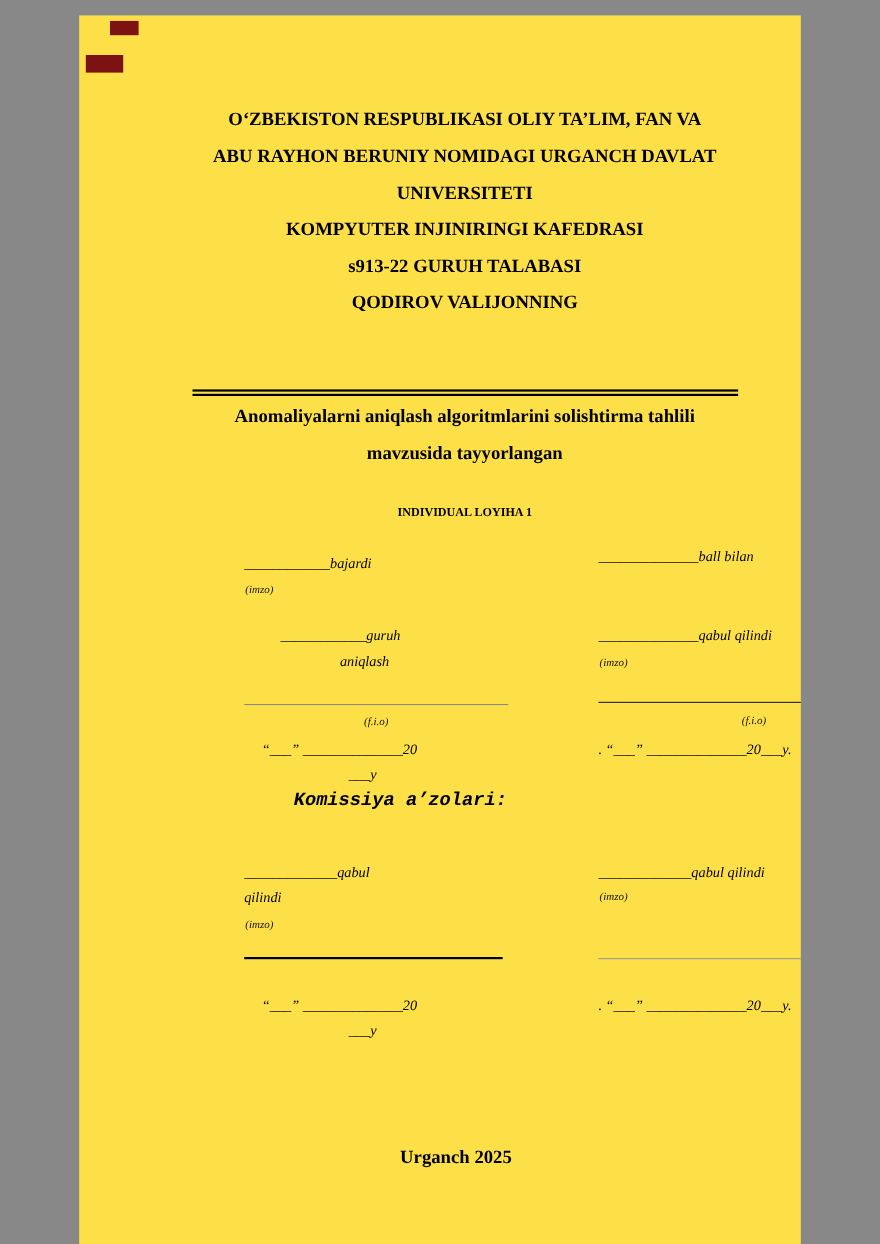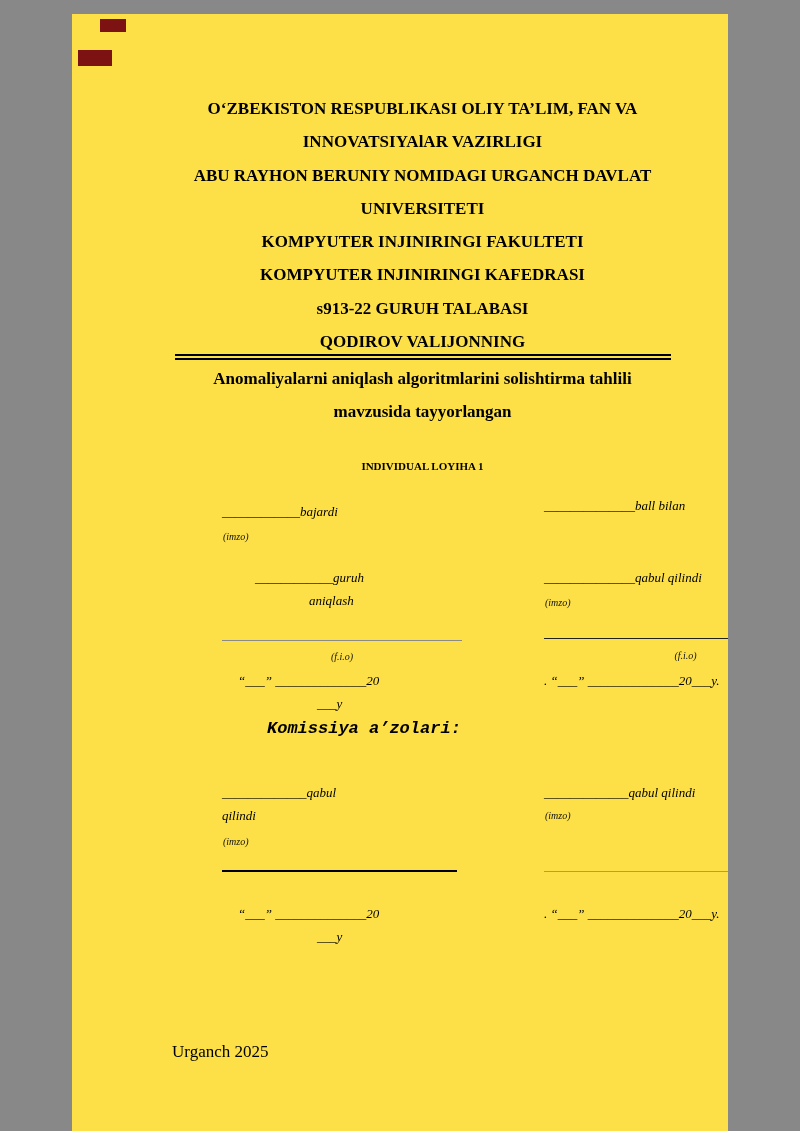--- a/index.html
+++ b/index.html
@@ -41,37 +41,35 @@
   .fio-line-right{position:absolute;top:624px;left:472px;width:283px;border-top:1px solid #222;}
   .fio-right-lbl{position:absolute;top:636px;left:472px;width:283px;text-align:center;}
 
   .sign-line-left{position:absolute;top:856px;left:150px;width:235px;border-top:2px solid #000;}
   .sign-line-right{position:absolute;top:857px;left:472px;width:233px;border-top:1px solid #9a9a9a;}
 
   .commission{position:absolute;top:705px;left:195px;font-weight:bold;font-style:italic;font-size:17px;font-family:Liberation Mono, monospace;}
 
   .footer{
     position:absolute;top:1028px;left:100px;right:71px;
-    text-align:left;font-weight:normal;font-size:17px;
+    text-align:center;font-weight:bold;font-size:17px;
   }
 </style>
 </head>
 <body>
 
 <div class="doc">
 
   <div class="redaction r1" style="background: rgb(125, 18, 18);"></div>
   <div class="redaction r2" style="background: rgb(125, 18, 18);"></div>
 
   <div class="header">
     <div class="h-line">O‘ZBEKISTON RESPUBLIKASI OLIY TA’LIM, FAN VA</div>
-    <div class="h-line">INNOVATSIYAlAR VAZIRLIGI</div>
     <div class="h-line">ABU RAYHON BERUNIY NOMIDAGI URGANCH DAVLAT</div>
     <div class="h-line">UNIVERSITETI</div>
-    <div class="h-line">KOMPYUTER INJINIRINGI FAKULTETI</div>
     <div class="h-line">KOMPYUTER INJINIRINGI KAFEDRASI</div>
     <div class="h-line">s913-22 GURUH TALABASI</div>
     <div class="h-line">QODIROV VALIJONNING</div>
   </div>
 
   <div class="double-rule"></div>
 
   <div class="topic">
     <div>Anomaliyalarni aniqlash algoritmlarini solishtirma tahlili</div>
     <div>mavzusida tayyorlangan</div>

